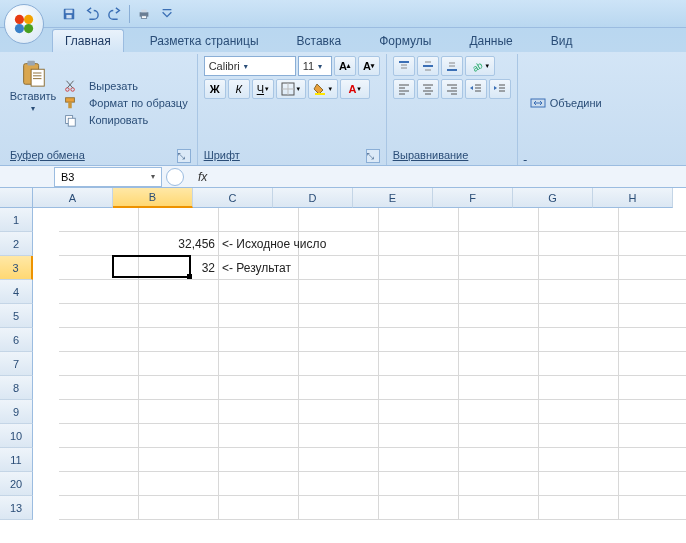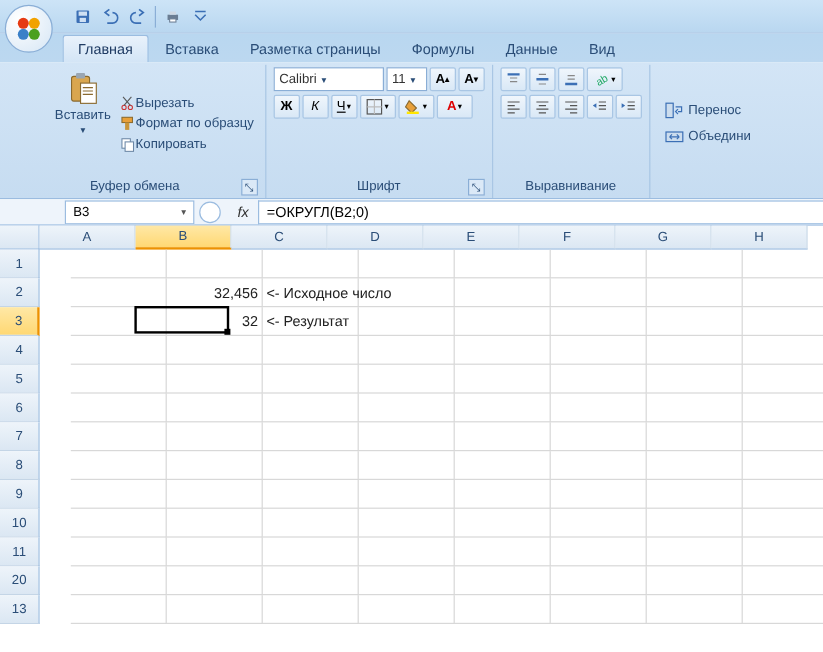--- a/index.html
+++ b/index.html
@@ -6,37 +6,37 @@
 body { width: 686px; height: 543px; background: #fff; font-size: 11px; overflow: hidden; }
 
 .title-bar { height: 28px; background: linear-gradient(#cde4f7,#b9d7f0); display: flex; align-items: center; padding: 0 4px; border-bottom: 1px solid #9bbce0; }
 .office-btn { width: 40px; height: 40px; border-radius: 50%; background: radial-gradient(circle at 30% 30%, #fff, #d6e6f5); border: 1px solid #8aaed6; position: relative; top: 10px; margin-right: 6px; display: flex; align-items: center; justify-content: center; }
 .office-btn svg { width: 22px; height: 22px; }
 .qat { display: flex; gap: 1px; align-items: center; margin-left: 8px; }
 .qat-btn { width: 22px; height: 22px; display: flex; align-items: center; justify-content: center; border-radius: 2px; }
 .qat-btn svg { width: 14px; height: 14px; }
 .qat-sep { width: 1px; height: 18px; background: #8aaed6; margin: 0 2px; }
 
-.tab-strip { height: 24px; background: linear-gradient(#b9d7f0,#bcd8f0); display: flex; align-items: flex-end; padding-left: 52px; gap: 2px; }
+.tab-strip { height: 24px; background: linear-gradient(#b9d7f0,#bcd8f0); display: flex; align-items: flex-end; padding-left: 52px; gap: 14px; }
 .tab { padding: 4px 12px; font-size: 12px; color: #2a4d77; border-radius: 3px 3px 0 0; cursor: default; }
 .tab.active { background: linear-gradient(#e9f2fb,#d3e5f6); border: 1px solid #9bbce0; border-bottom: none; color: #1f3b63; }
 
 .ribbon { height: 114px; background: linear-gradient(#d3e5f6,#c6dcf1); border-bottom: 1px solid #9bbce0; display: flex; padding: 2px 4px 0 4px; }
 .group { border-right: 1px solid #a9c6e4; padding: 2px 6px 0 6px; display: flex; flex-direction: column; position: relative; }
 .group-body { flex: 1; display: flex; gap: 4px; }
-.group-label { height: 16px; font-size: 11px; color: #2a4d77; text-align: center; padding-bottom: 8px; position: relative; }
+.group-label { height: 16px; font-size: 11px; color: #2a4d77; padding-bottom: 8px; position: relative; text-decoration: underline; }
 .group-label .launcher { position: absolute; right: 0; top: 0; width: 14px; height: 14px; border: 1px solid #8aaed6; background: #dbe9f7; font-size: 9px; line-height: 12px; }
 
-.paste-btn { width: 46px; display: flex; flex-direction: column; align-items: center; padding: 2px; border-radius: 3px; margin-left: 36px; }
+.paste-btn { width: 46px; display: flex; flex-direction: column; align-items: center; padding: 2px; border-radius: 3px; }
 .paste-btn svg { width: 30px; height: 30px; }
 .paste-btn span { font-size: 11px; color: #2a4d77; margin-top: 2px; }
 .paste-btn .dd { font-size: 8px; color: #2a4d77; }
 
 .clip-list { display: flex; flex-direction: column; gap: 1px; justify-content: center; }
-.clip-item { display: flex; align-items: center; gap: 0; padding: 1px 3px; font-size: 11px; color: #2a4d77; }
+.clip-item { display: flex; align-items: center; gap: 12px; padding: 1px 3px; font-size: 11px; color: #2a4d77; }
 .clip-item svg { width: 14px; height: 14px; flex-shrink: 0; }
 
 .font-group .group-body { flex-direction: column; gap: 3px; }
 .font-row { display: flex; gap: 2px; align-items: center; }
 .combo { height: 20px; background: #fff; border: 1px solid #8aaed6; display: flex; align-items: center; padding: 0 4px; font-size: 11px; color: #333; }
 .combo .dd { margin-left: 4px; font-size: 8px; color: #2a4d77; }
 .font-name { width: 92px; }
 .font-size { width: 34px; }
 .sq-btn { width: 22px; height: 20px; border: 1px solid #a9c6e4; background: linear-gradient(#f0f6fc,#d9e8f6); display: flex; align-items: center; justify-content: center; border-radius: 2px; font-size: 11px; }
 .sq-btn.wide { width: 30px; }
@@ -115,22 +115,22 @@
         <svg viewBox="0 0 16 16">
           <path d="M3 6l5 5 5-5" fill="none" stroke="#3b6fb5" stroke-width="1.5"></path>
           <line x1="3" y1="3" x2="13" y2="3" stroke="#3b6fb5" stroke-width="1.5"></line>
         </svg>
       </div>
   </div>
 </div>
 
 <div class="tab-strip">
   <div class="tab active">Главная</div>
+  <div class="tab">Разметка страницы</div>
   <div class="tab">Вставка</div>
-  <div class="tab">Разметка страницы</div>
   <div class="tab">Формулы</div>
   <div class="tab">Данные</div>
   <div class="tab">Вид</div>
 </div>
 
 <div class="ribbon">
   <div class="group">
     <div class="group-body">
       <div class="paste-btn">
         <svg viewBox="0 0 32 32">
@@ -296,48 +296,37 @@
           </div>
       </div>
     </div>
     <div class="group-label"><span>Выравнивание</span></div>
   </div>
 
   <div class="group" style="border-right:none">
     <div class="group-body" style="flex-direction:column;gap:2px;justify-content:center">
       <div class="wrap-btn">
           <svg viewBox="0 0 16 16">
-            <rect x="1" y="2" width="6" height="12" fill="#cde" stroke="#3b6fb5"></rect>
-            <path d="M9 5h5v4h-3" fill="none" stroke="#3b6fb5"></path>
-            <path d="M11 7l-2 2 2 2" fill="none" stroke="#3b6fb5"></path>
-          </svg>
-          <span>Перенос</span>
-        </div>
-      <div class="wrap-btn">
-          <svg viewBox="0 0 16 16">
             <rect x="1" y="4" width="14" height="8" fill="#cde" stroke="#3b6fb5"></rect>
             <path d="M4 8h8M4 8l2-2M4 8l2 2M12 8l-2-2M12 8l-2 2" stroke="#3b6fb5" fill="none"></path>
           </svg>
           <span>Объедини</span>
         </div>
     </div>
     <div class="group-label">&nbsp;</div>
   </div>
 </div>
 
 <div class="name-formula">
   <div class="name-box">
       <span>B3</span>
       <span class="dd">▾</span>
     </div>
   <div class="nf-round"></div>
   <span class="fx">fx</span>
-  <div class="formula-input">
-      <span>=ОКРУГЛ(B2;0)</span>
-    </div>
 </div>
 
 <div class="sheet">
   <div class="row-hdrs">
     <div class="corner"></div>
     <div id="row-hdrs-inner">
         <div class="row-h">1</div>
         <div class="row-h">2</div>
         <div class="row-h sel">3</div>
         <div class="row-h">4</div>

